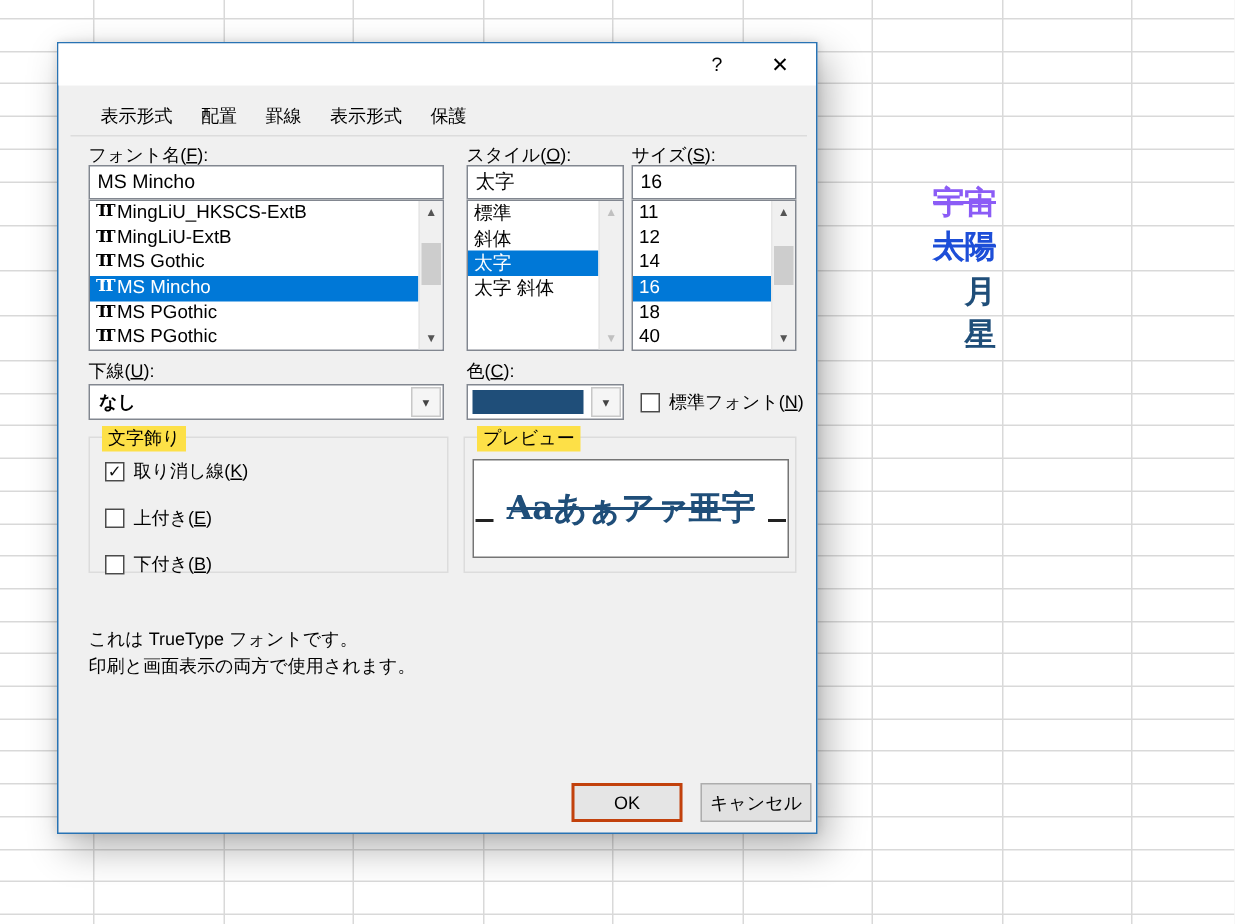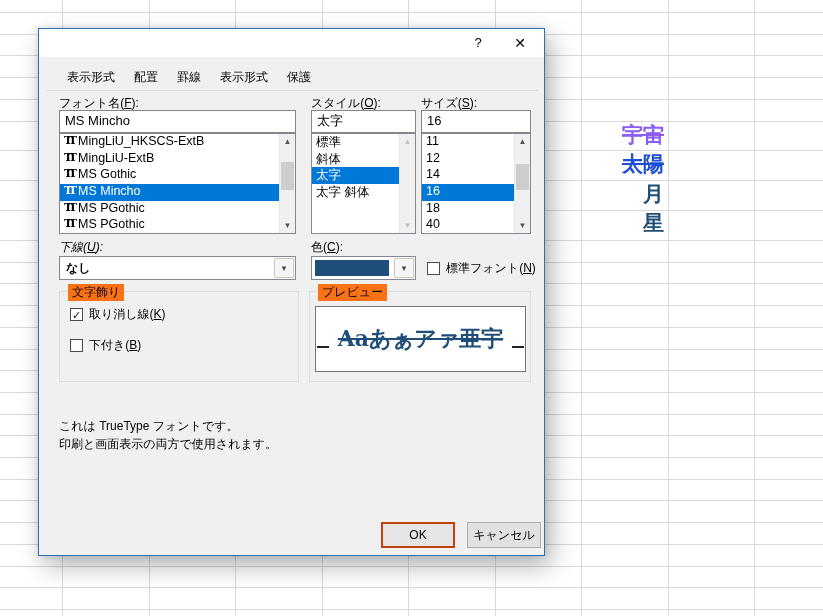--- a/index.html
+++ b/index.html
@@ -60,21 +60,21 @@
   .combo .drop { position:absolute; right:1px; top:1px; bottom:1px; width:20px; background:#f5f5f5;
                  border:1px solid #c8c8c8; text-align:center; font-size:9px; color:#444;
                  display:flex; align-items:center; justify-content:center; }
   .swatch { position:absolute; left:3px; top:3px; bottom:3px; right:26px; background:#1F4E79; }
 
   .check-row { position:absolute; display:flex; align-items:center; gap:6px; white-space:nowrap; }
   .cbox { width:13px; height:13px; flex:0 0 13px; background:#fff; border:1px solid #4b4b4b;
           font-size:11px; line-height:12px; text-align:center; color:#111; }
 
   .group { position:absolute; border:1px solid #dcdcdc; }
-  .group-label { position:absolute; top:-8px; left:8px; background:#f97316; padding:0 4px; }
+  .group-label { position:absolute; top:-8px; left:8px; background:#fde047; padding:0 4px; }
 
   .preview-box { position:absolute; left:5px; top:14px; width:211px; height:66px; background:#fff;
                  border:1px solid #757575; }
   .preview-text { width:100%; height:100%; display:flex; align-items:center; justify-content:center;
                   font-family:"DejaVu Serif","Liberation Serif",serif; font-weight:bold; font-size:22px;
                   color:#1F4E79; text-decoration:line-through; white-space:nowrap; }
   .ptick { position:absolute; width:12px; height:2px; background:#222; top:39px; }
   .ptick.l { left:1px; } .ptick.r { right:1px; }
 
   .desc { position:absolute; left:20px; top:388px; line-height:1.5; }
@@ -249,21 +249,21 @@
         <div class="list-item">40</div>
 
     </div>
     <div class="vscroll">
       <div class="varrow up">▲</div>
       <div class="vthumb" style="top:30px; height:26px;"></div>
       <div class="varrow down">▼</div>
     </div>
   </div>
 
-  <div class="lbl" style="left:20px; top:210px;font-style:italic;"><span>下線(</span><span class="mn">U</span><span>):</span></div>
+  <div class="lbl" style="left:20px; top:210px;"><span>下線(</span><span class="mn">U</span><span>):</span></div>
   <div class="combo" style="left:20px; top:227px; width:237px; height:24px;">
     <span class="val">なし</span>
     <span class="drop">▾</span>
   </div>
 
   <div class="lbl" style="left:272px; top:210px;"><span>色(</span><span class="mn">C</span><span>):</span></div>
   <div class="combo" style="left:272px; top:227px; width:105px; height:24px;">
     <span class="swatch" style="background: rgb(31, 78, 121);"></span>
     <span class="drop">▾</span>
   </div>
@@ -275,20 +275,24 @@
 
   <div class="group" style="left:20px; top:262px; width:240px; height:91px;">
     <span class="group-label">文字飾り</span>
     <div>
 
         <div class="check-row" style="position:relative; left:10px; margin-top:14px;">
           <span class="cbox">✓</span>
           <span><span>取り消し線(</span><span class="mn">K</span><span>)</span></span>
         </div>
 
+        <div class="check-row" style="position:relative; left:10px; margin-top:14px;">
+          <span class="cbox"></span>
+          <span><span>上付き(</span><span class="mn">E</span><span>)</span></span>
+        </div>
 
         <div class="check-row" style="position:relative; left:10px; margin-top:14px;">
           <span class="cbox"></span>
           <span><span>下付き(</span><span class="mn">B</span><span>)</span></span>
         </div>
 
     </div>
   </div>
 
   <div class="group" style="left:270px; top:262px; width:222px; height:91px;">

